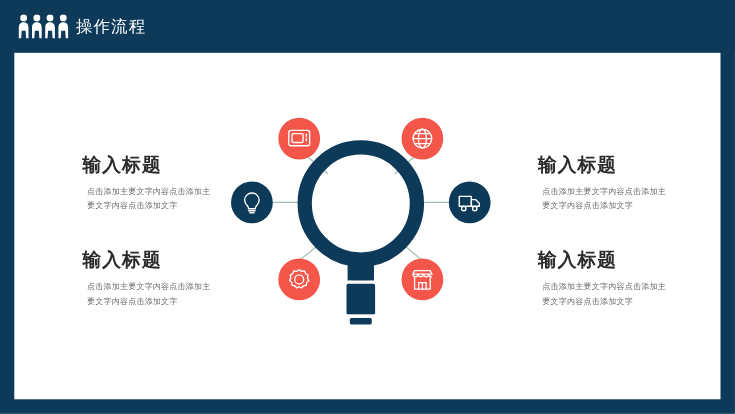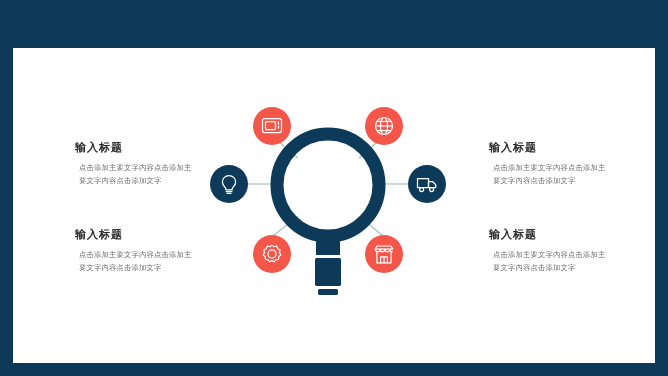--- a/index.html
+++ b/index.html
@@ -29,21 +29,21 @@
   .person{display:block;}
   .title-text{
     color:#ffffff;font-size:15px;letter-spacing:1px;
     font-family:"DejaVu Sans","Liberation Sans",sans-serif;
     white-space:nowrap;line-height:1;
   }
 
   
   .tblock{position:absolute;width:150px;}
   .tblock .t-title{
-    font-size:11px;color:#2b2b2b;font-weight:bold;letter-spacing:1px;
+    font-size:17px;color:#2b2b2b;font-weight:bold;letter-spacing:1px;
     font-family:"DejaVu Sans","Liberation Sans",sans-serif;
     margin:0 0 9px 0;line-height:1;
   }
   .tblock .t-body{
     font-size:7.3px;color:#6a6a6a;line-height:1.75;letter-spacing:.2px;
     font-family:"DejaVu Sans","Liberation Sans",sans-serif;
     margin:4px;width:118px;
   }
   .tl-1{left:75px;top:142px;}
   .tl-2{left:75px;top:229px;}
@@ -52,20 +52,43 @@
 
   
   .diagram{position:absolute;left:203px;top:96px;width:250px;height:232px;}
   .diagram svg{display:block;}
 </style>
 </head>
 <body>
 
 <div id="slide">
 
+  <div class="header">
+    <div class="header-inner">
+      <span class="people">
+        <svg class="person" width="11" height="22" viewBox="0 0 11 22" aria-hidden="true">
+          <circle cx="5.5" cy="3.3" r="3.1" fill="#ffffff"></circle>
+          <path d="M5.5 7.2c-3 0-4.4 2-4.4 5.1V22h2.1l.5-7.1h3.6L7.8 22h2.1v-9.7c0-3.1-1.4-5.1-4.4-5.1z" fill="#ffffff"></path>
+        </svg>
+        <svg class="person" width="11" height="22" viewBox="0 0 11 22" aria-hidden="true">
+          <circle cx="5.5" cy="3.3" r="3.1" fill="#ffffff"></circle>
+          <path d="M5.5 7.2c-3 0-4.4 2-4.4 5.1V22h2.1l.5-7.1h3.6L7.8 22h2.1v-9.7c0-3.1-1.4-5.1-4.4-5.1z" fill="#ffffff"></path>
+        </svg>
+        <svg class="person" width="11" height="22" viewBox="0 0 11 22" aria-hidden="true">
+          <circle cx="5.5" cy="3.3" r="3.1" fill="#ffffff"></circle>
+          <path d="M5.5 7.2c-3 0-4.4 2-4.4 5.1V22h2.1l.5-7.1h3.6L7.8 22h2.1v-9.7c0-3.1-1.4-5.1-4.4-5.1z" fill="#ffffff"></path>
+        </svg>
+        <svg class="person" width="11" height="22" viewBox="0 0 11 22" aria-hidden="true">
+          <circle cx="5.5" cy="3.3" r="3.1" fill="#ffffff"></circle>
+          <path d="M5.5 7.2c-3 0-4.4 2-4.4 5.1V22h2.1l.5-7.1h3.6L7.8 22h2.1v-9.7c0-3.1-1.4-5.1-4.4-5.1z" fill="#ffffff"></path>
+        </svg>
+      </span>
+      <span class="title-text">操作流程</span>
+    </div>
+  </div>
 
   <div class="canvas">
 
     <div class="tblock tl-1" style="left:62px;top:94px;">
       <p class="t-title">输入标题</p>
       <p class="t-body">点击添加主要文字内容点击添加主要文字内容点击添加文字</p>
     </div>
 
     <div class="tblock tl-2" style="left:62px;top:181px;">
       <p class="t-title">输入标题</p>

